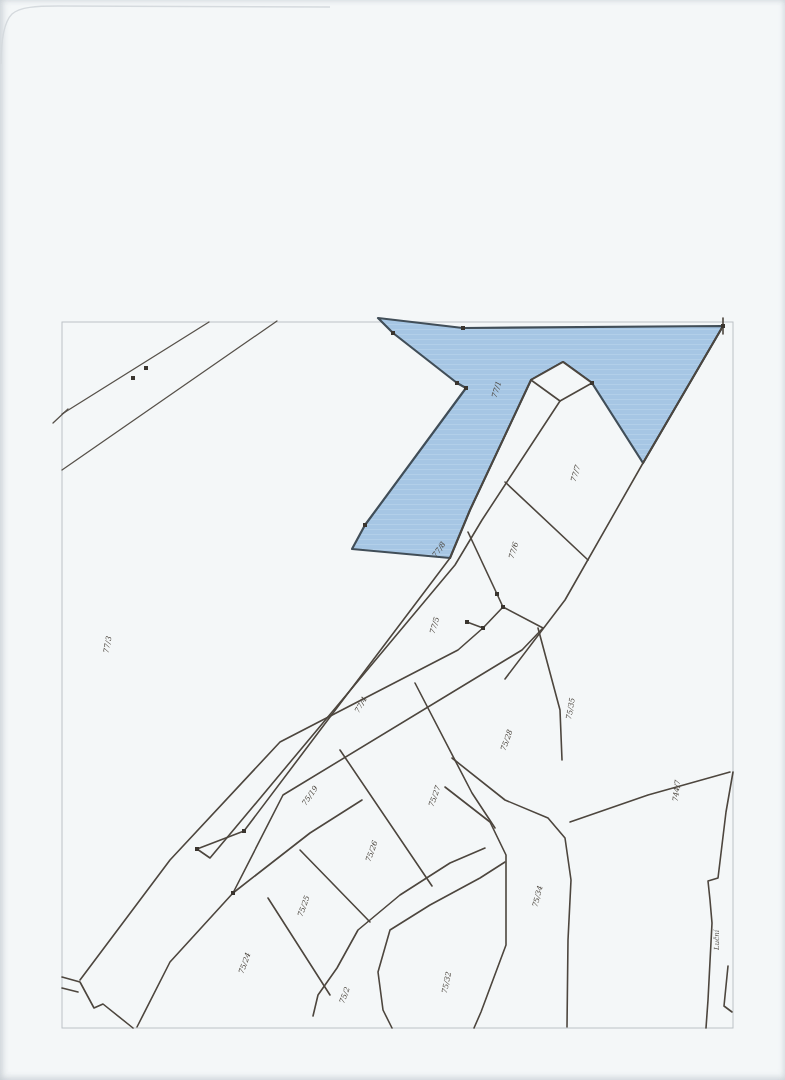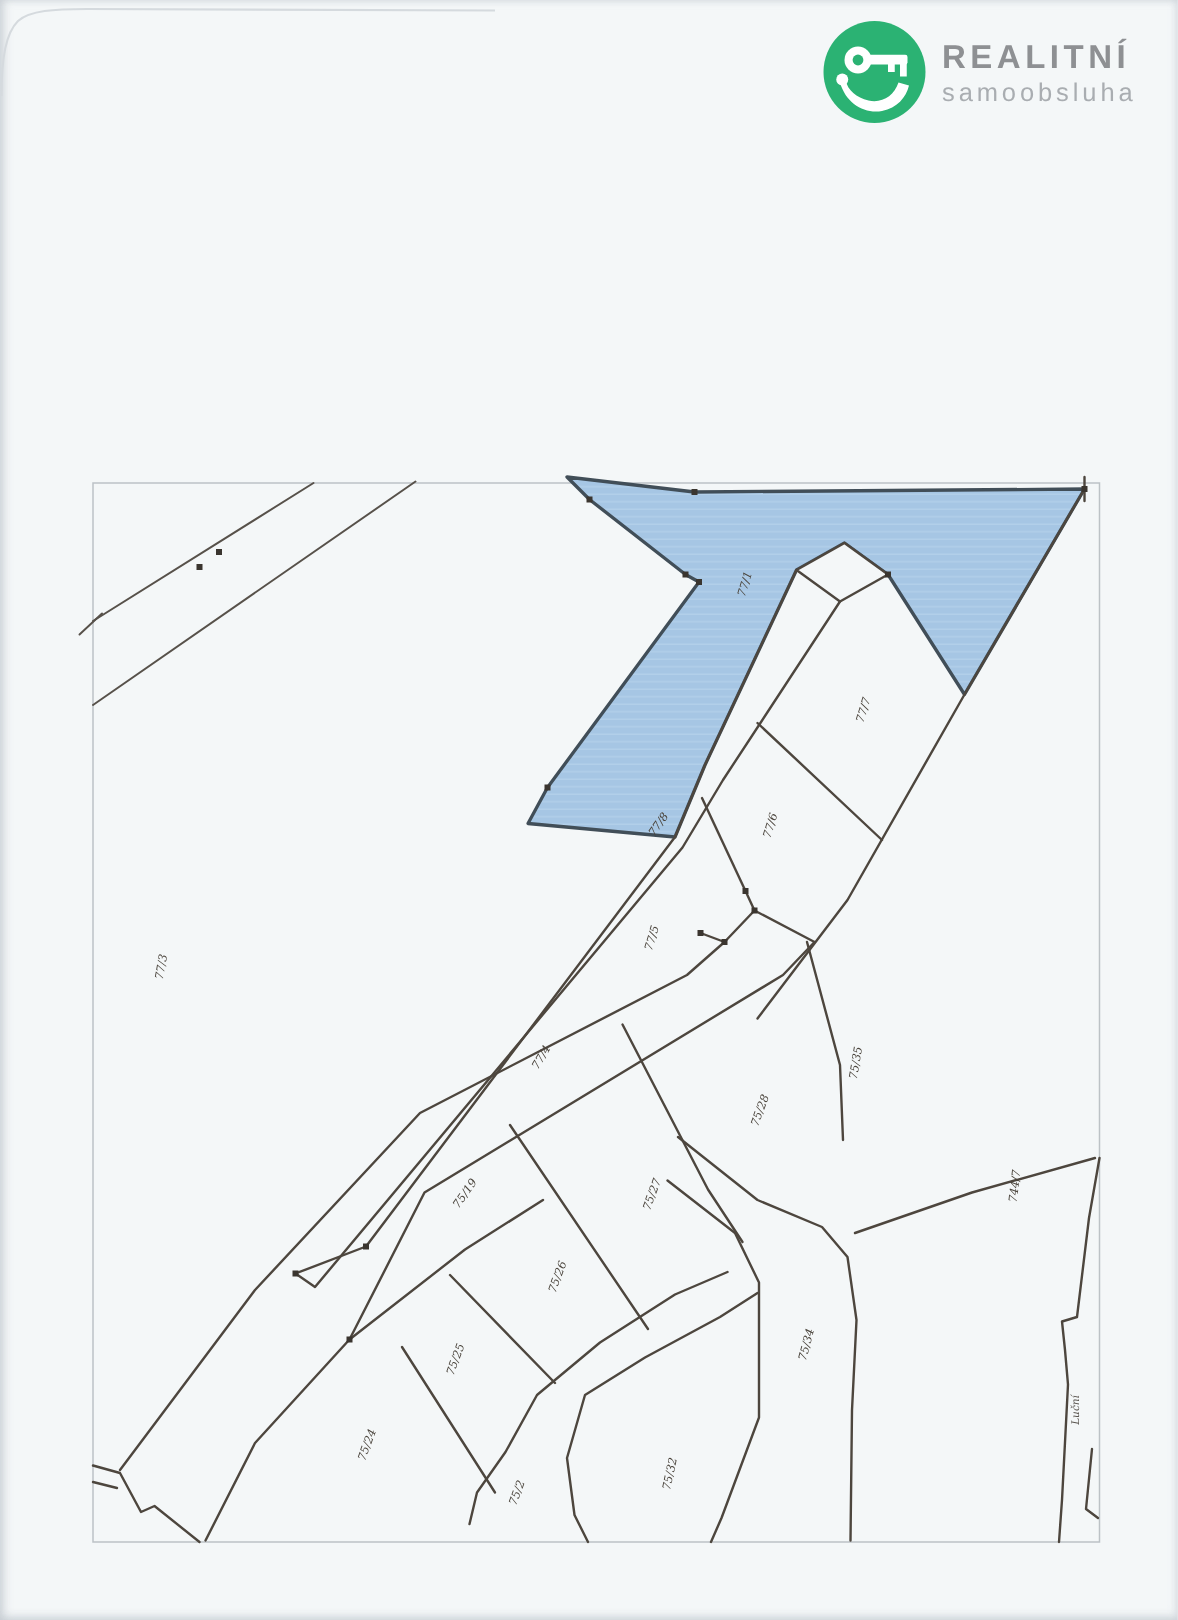--- a/index.html
+++ b/index.html
@@ -29,38 +29,20 @@
 </style>
 </head>
 <body>
 
 <div class="page">
 
   <svg class="map-svg" width="785" height="1080" viewBox="0 0 785 1080" style="z-index:1">
     <path class="curl" d="M1,64 C1,38 4,22 12,14 C20,7 36,6 58,6 L330,7"></path>
   </svg>
 
-  <div class="logo">
-    <svg class="logo-badge" viewBox="0 0 70 70">
-      <circle cx="35" cy="35" r="34" fill="#2bb273"></circle>
-      <g fill="#ffffff">
-        <circle cx="24" cy="27" r="9"></circle>
-        <circle cx="24" cy="27" r="3.6" fill="#2bb273"></circle>
-        <rect x="30" y="23.5" width="27" height="6.5" rx="1.5"></rect>
-        <rect x="44" y="29" width="4.5" height="6"></rect>
-        <rect x="52" y="29" width="4.5" height="9"></rect>
-      </g>
-      <path d="M12,42 C16,56 28,63 40,61 C50,59 56,52 58,44 L51,42 C48,51 40,56 31,54 C23,52 17,47 16,41 Z" fill="#ffffff"></path>
-      <circle cx="13.5" cy="40" r="4" fill="#ffffff"></circle>
-    </svg>
-    <div class="logo-text">
-      <div class="logo-line1">REALITNÍ</div>
-      <div class="logo-line2">samoobsluha</div>
-    </div>
-  </div>
 
   <svg class="map-svg" width="785" height="1080" viewBox="0 0 785 1080" style="z-index:2">
 
     <defs>
       <pattern id="bluestripes" width="6" height="5" patternUnits="userSpaceOnUse">
         <rect width="6" height="5" fill="#a6c6e4"></rect>
         <rect width="6" height="1" y="4" fill="#b2cfe9"></rect>
       </pattern>
     </defs>
 

